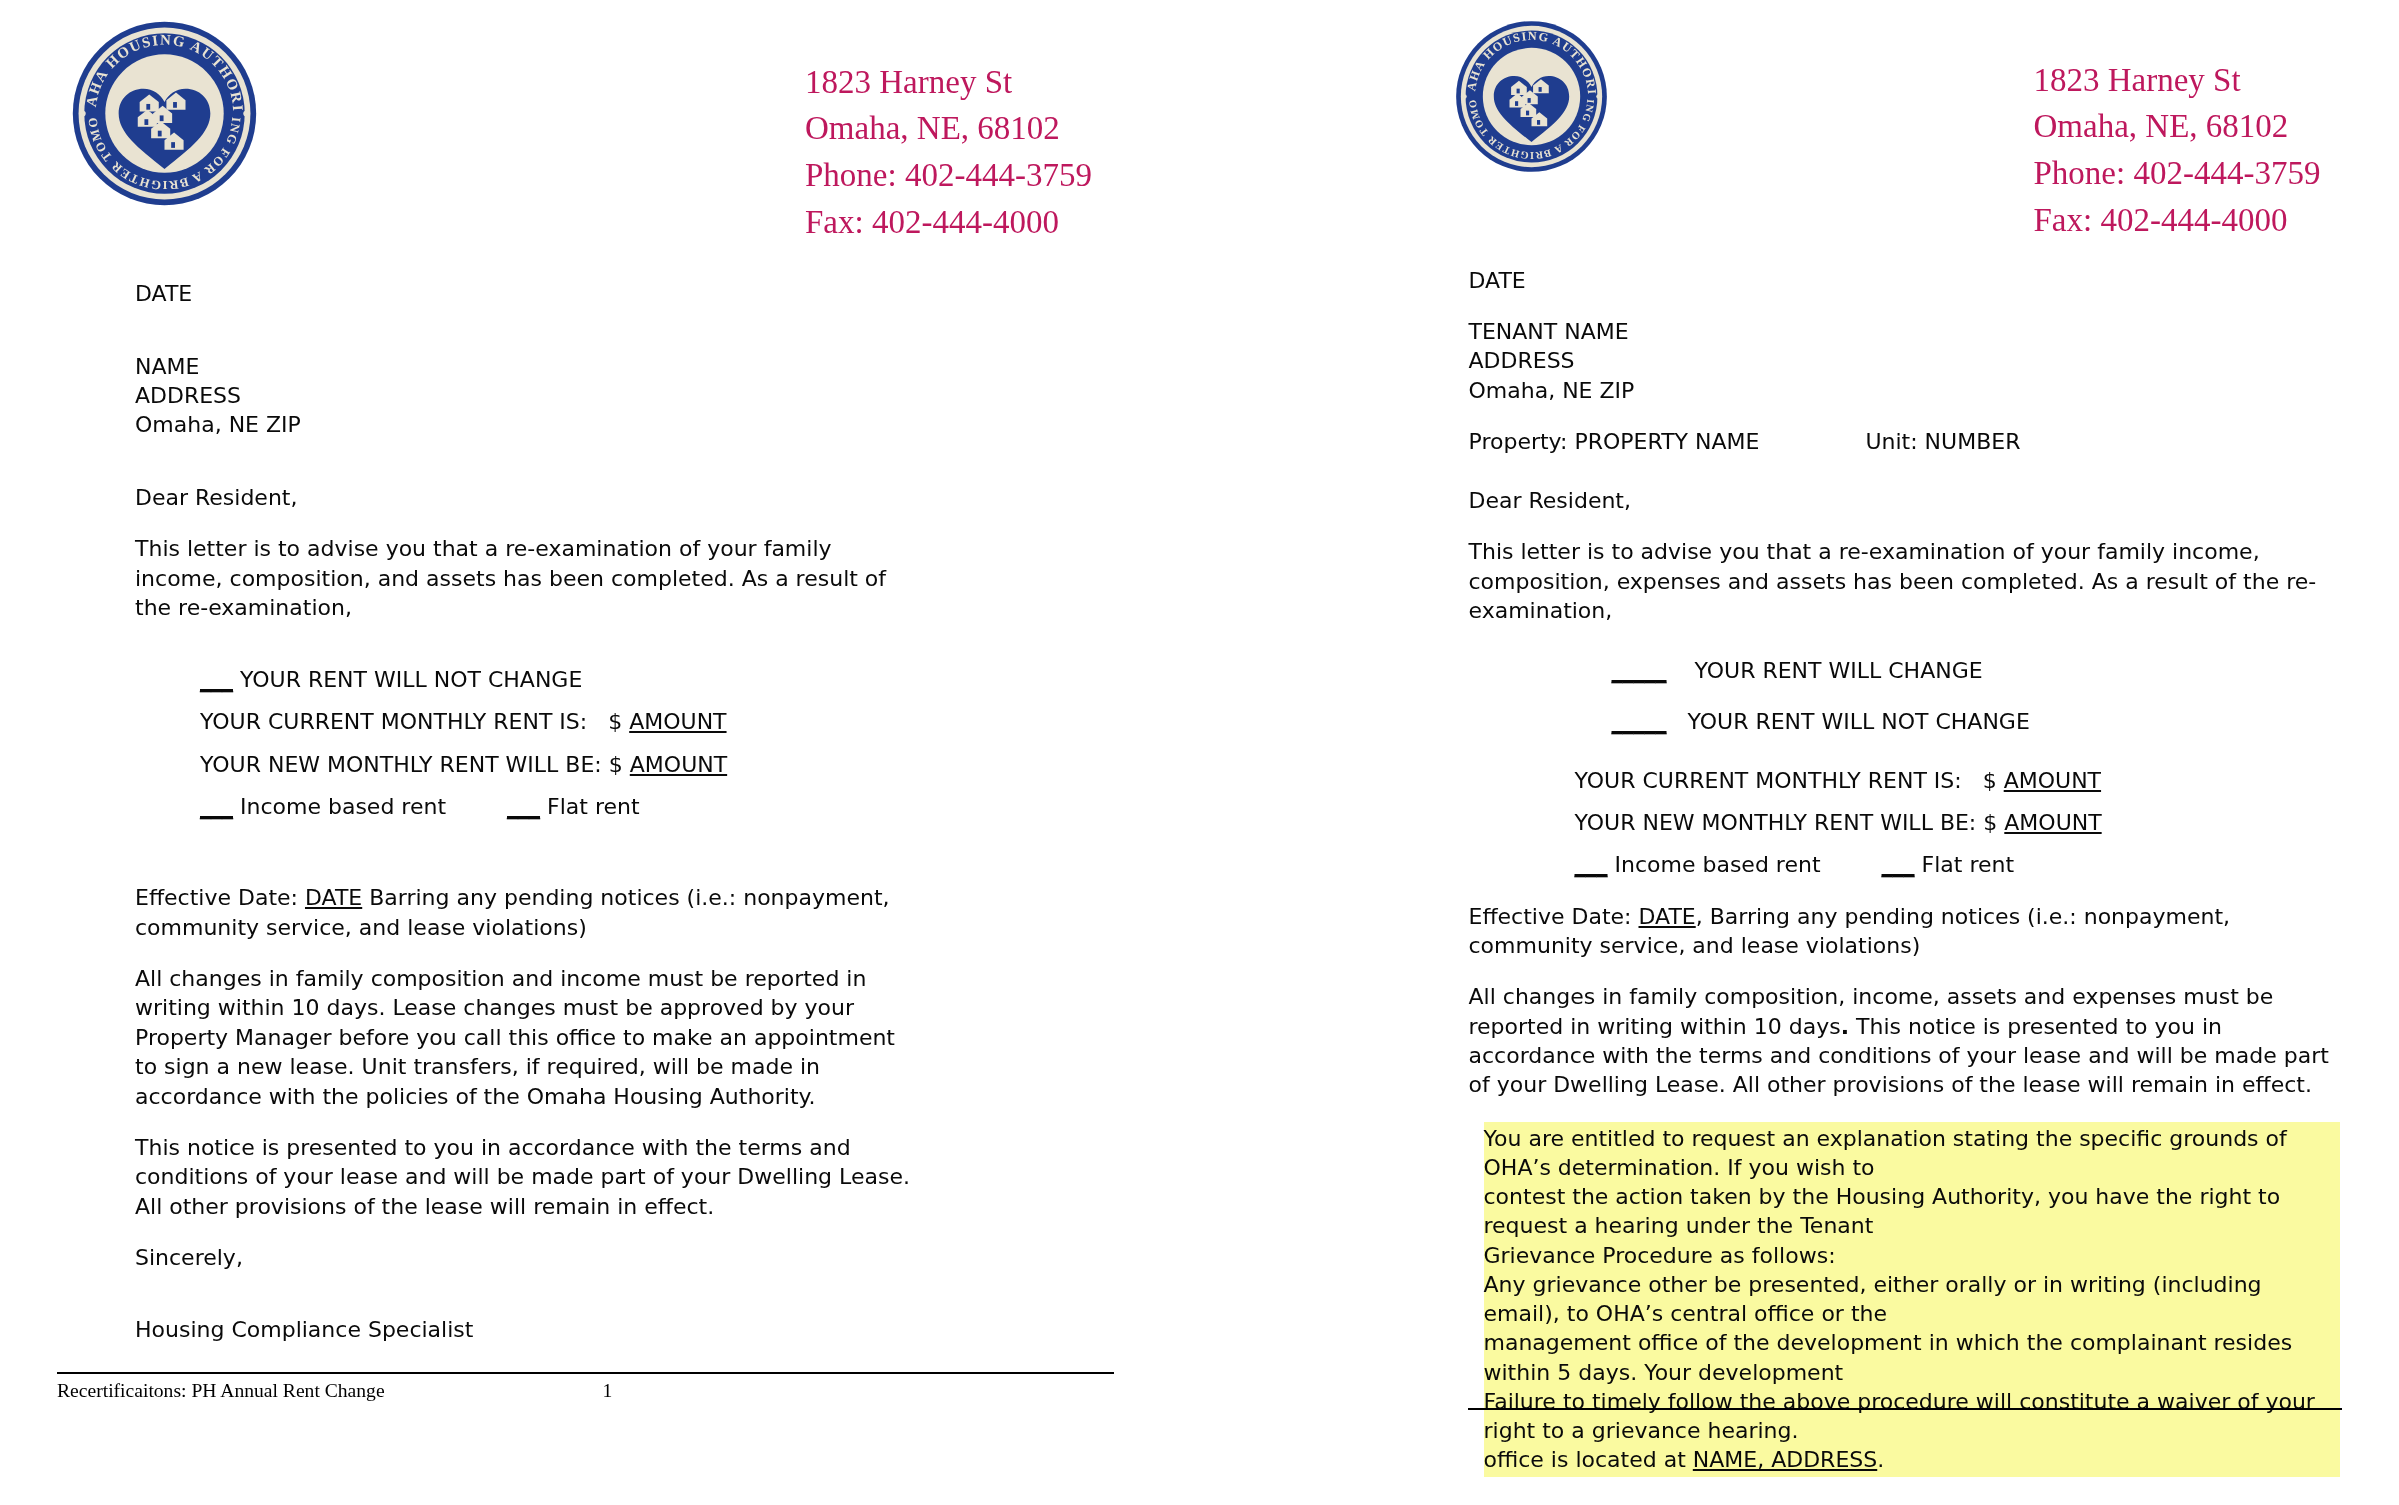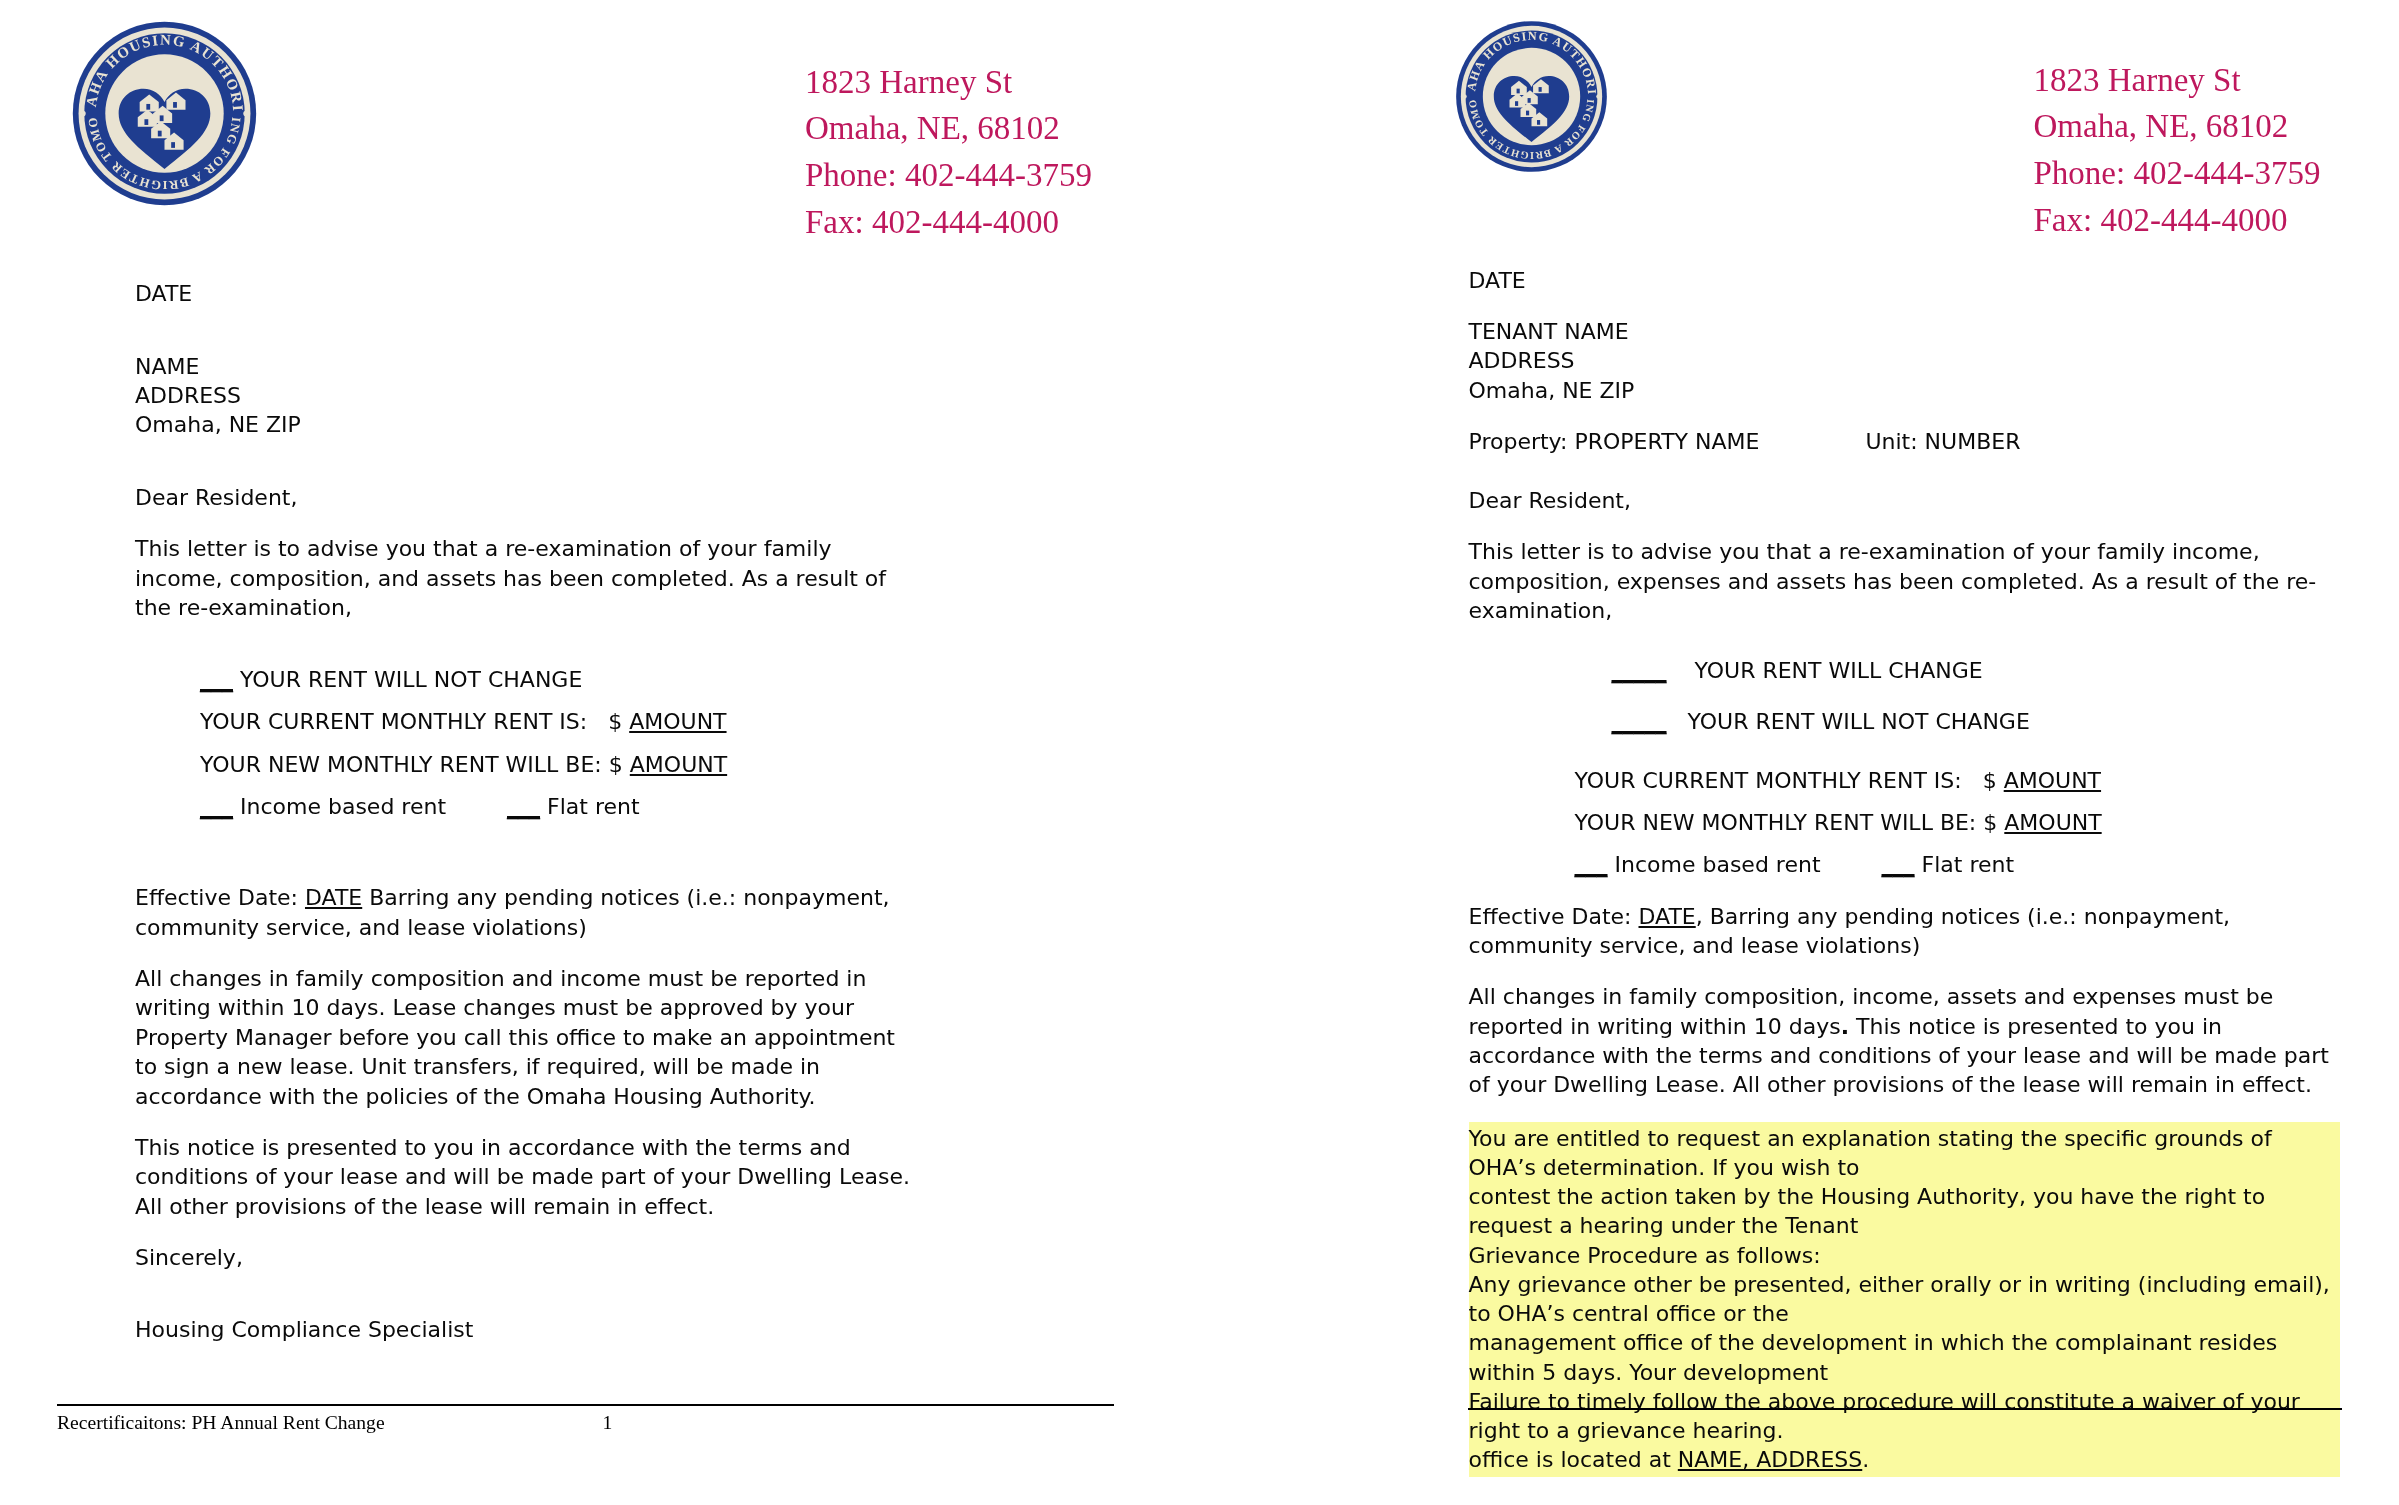--- a/index.html
+++ b/index.html
@@ -88,30 +88,31 @@
   .col-spacer-mid { display: inline-block; width: 84px; }
 
   .para { max-width: 779px; }
   .para-wide { max-width: 990px; }
 
   .highlight {
     background: #fafaa0;
     max-width: 990px;
     padding: 2px 0 2.9px 0;
     line-height: 1.33;
+    margin-left: 15px;
   }
 
   
   .footer {
     position: absolute;
     left: 0;
     right: 0;
     bottom: 0;
   }
-  .page-left .footer  { left: 57px;  right: 86px;  bottom: 72px; }
+  .page-left .footer  { left: 57px;  right: 86px;  bottom: 104px; }
   .page-right .footer { left: 268px; right: 57px;  bottom: 96px; }
 
   .footer-rule {
     border-top: 2.5px solid #000;
     width: 100%;
   }
   .footer-row {
     display: flex;
     font-family: "Liberation Serif", "DejaVu Serif", serif;
     font-size: 19.6px;

